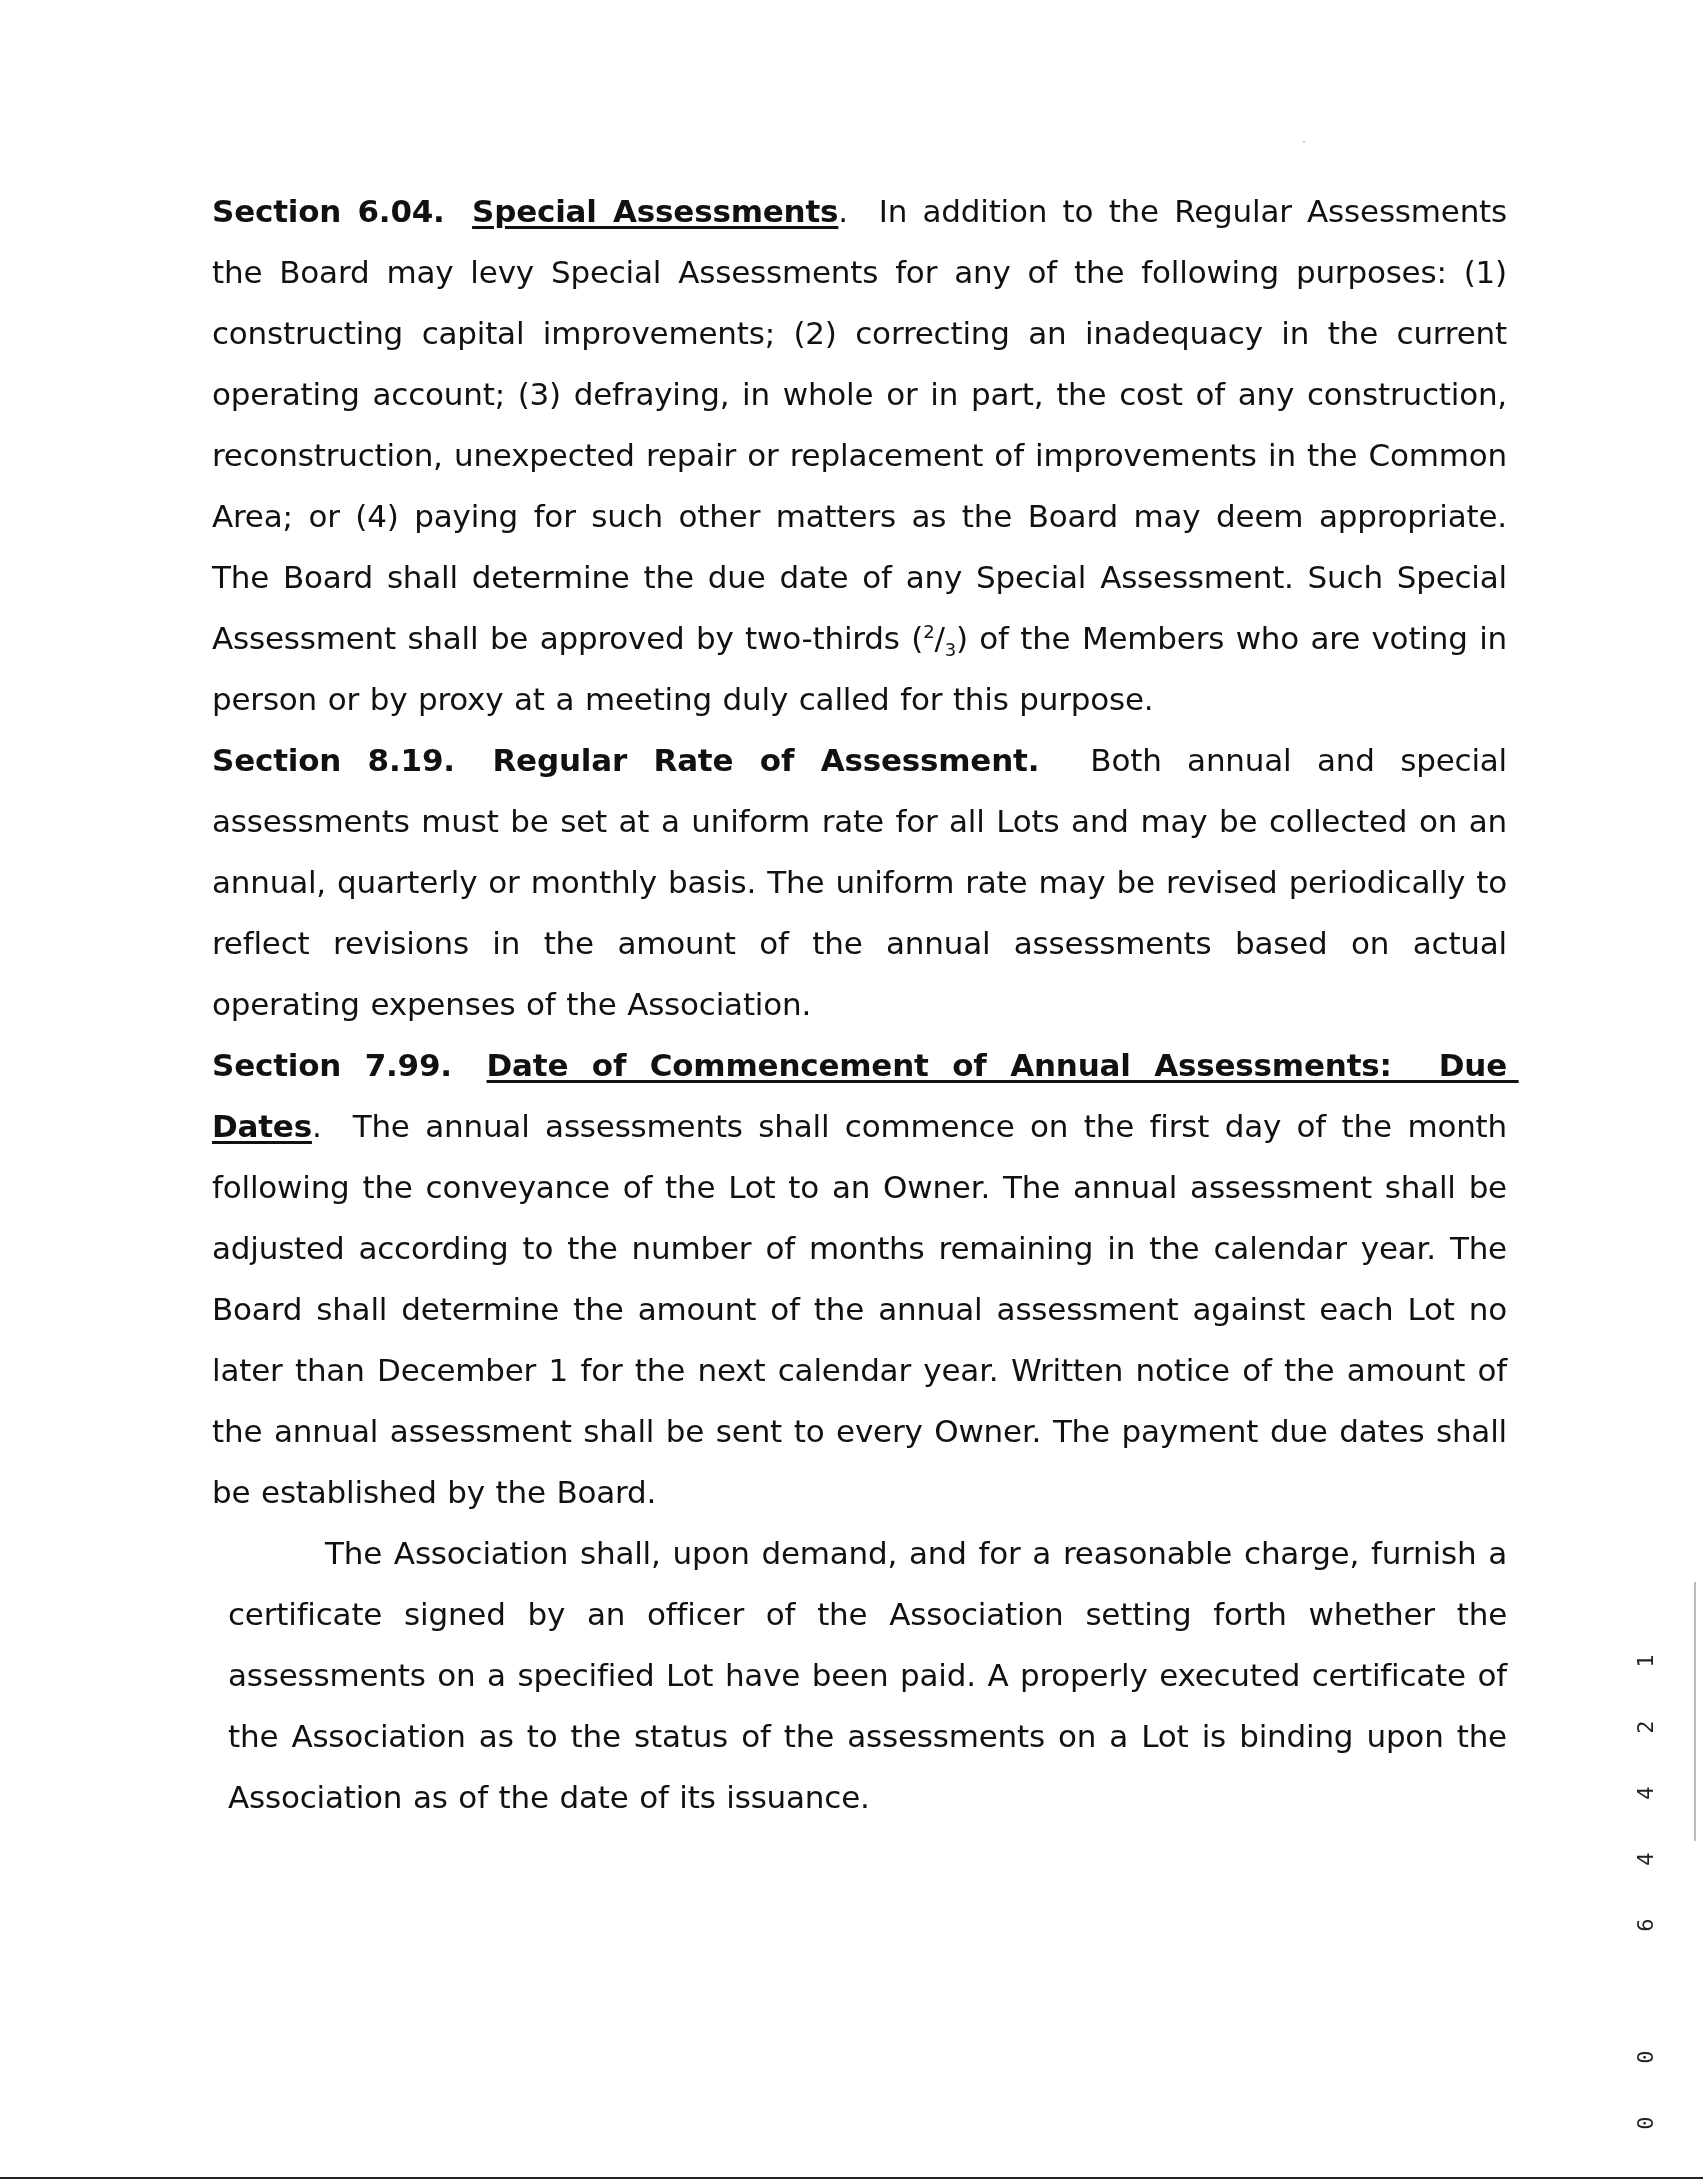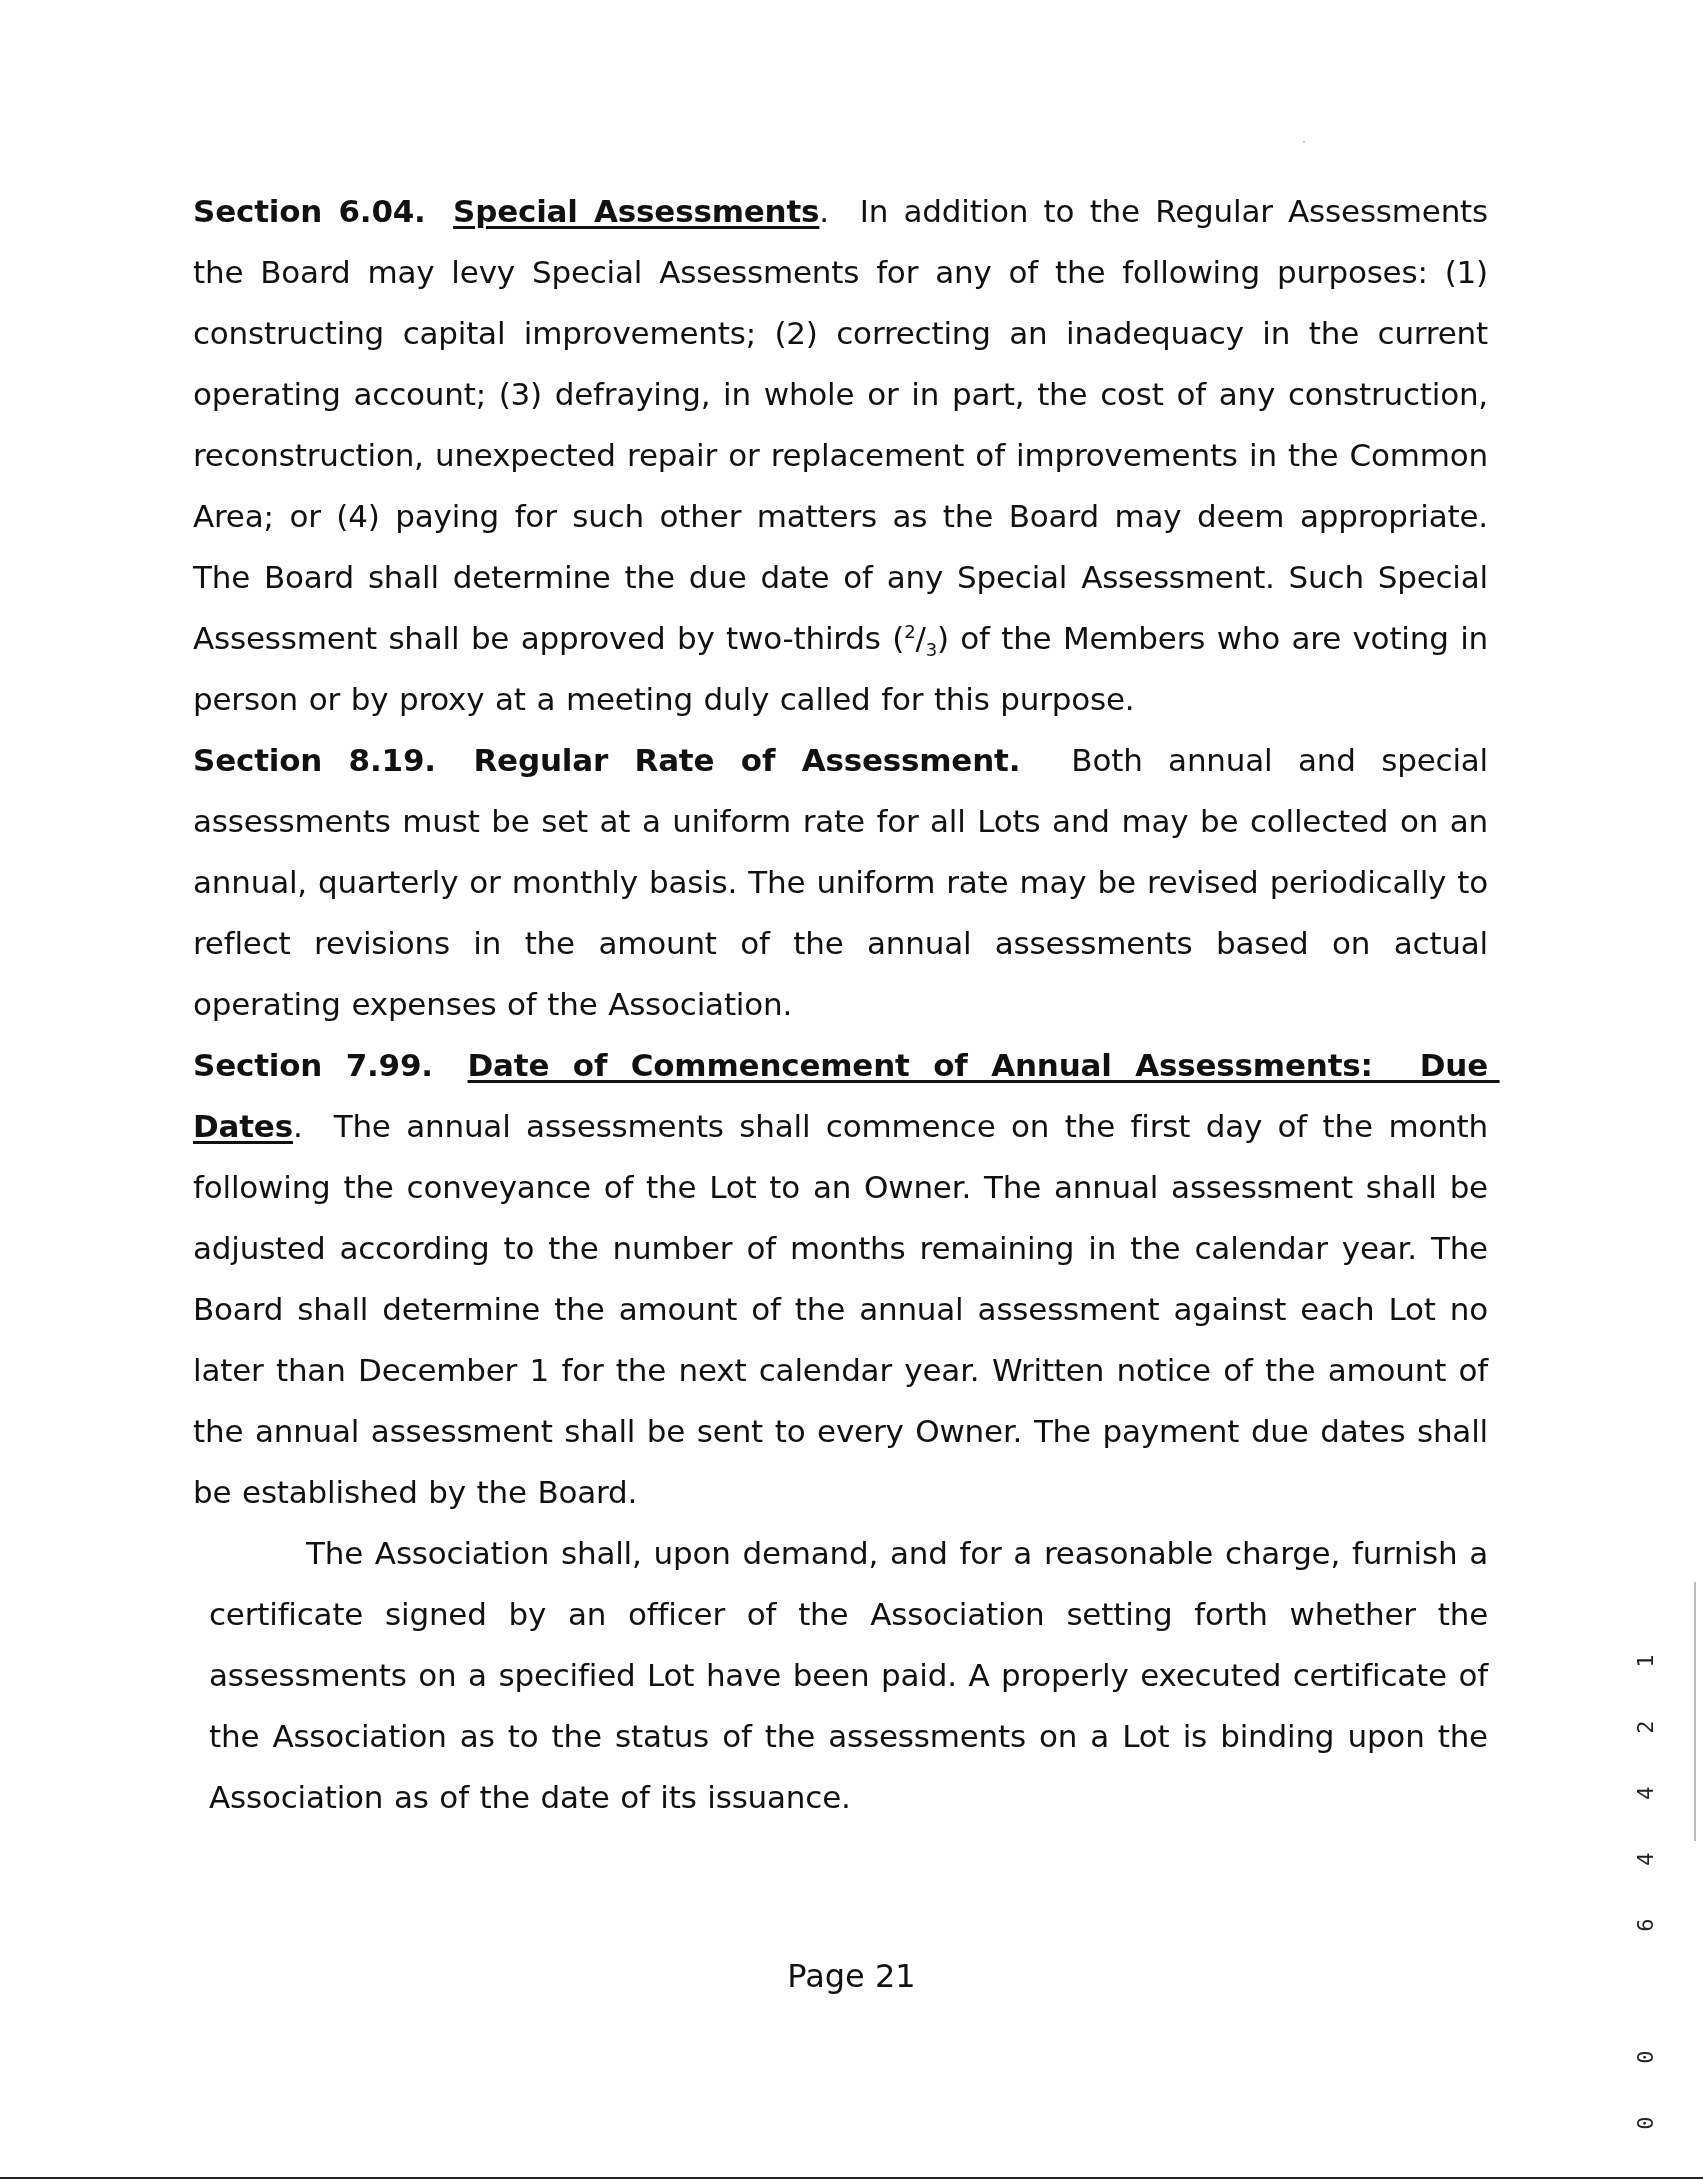--- a/index.html
+++ b/index.html
@@ -17,21 +17,21 @@
     }
     .page {
       position: absolute;
       left: 0; top: 0;
       width: 1703px;
       height: 2181px;
       background: #ffffff;
     }
     .body-text {
       position: absolute;
-      left: 193px;
+      left: 212px;
       top: 181px;
       width: 1295px;
       font-size: 31px;
       line-height: 61px;
       text-align: justify;
       letter-spacing: -0.2px;
       word-spacing: 1px;
     }
     .para {
       margin: 0;
@@ -153,17 +153,16 @@
     <span class="gap"></span>
     <span class="ch">0</span>
     <span class="ch">0</span>
     <span class="ch">0</span>
     
     
   </div>
 
   <div class="right-edge"></div>
 
-  <div class="page-footer">Page 21</div>
 
   <div class="bottom-rule"></div>
 </div>
 
 
 </body></html>

